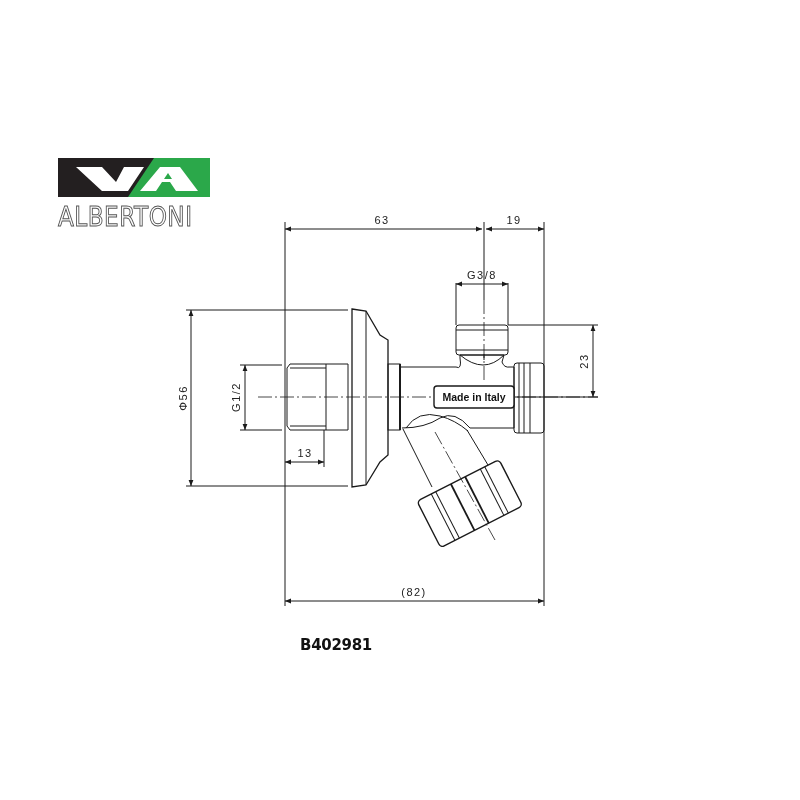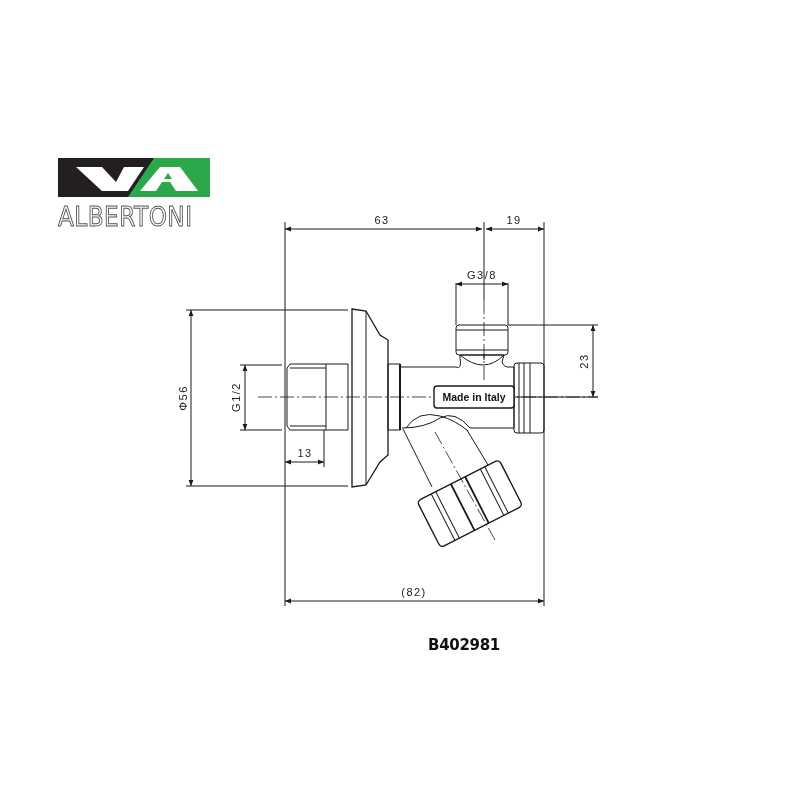--- a/index.html
+++ b/index.html
@@ -2,21 +2,21 @@
 <html><head>
 <meta charset="utf-8">
 <style>
   html, body { margin: 0; padding: 0; background: #ffffff; }
   body { width: 800px; height: 800px; position: relative; overflow: hidden; font-family: "Liberation Sans", sans-serif; }
   .logo { position: absolute; left: 58px; top: 158px; width: 152px; height: 78px; }
   .logo-band { position: absolute; left: 0; top: 0; width: 152px; height: 39px; }
   .brand { position: absolute; left: 0; top: 44px; width: 152px; text-align: center; font-family: "DejaVu Sans", sans-serif; font-size: 27px; letter-spacing: 0.5px; color: #ffffff; -webkit-text-stroke: 1px #555555; font-weight: normal; line-height: 30px; transform: scaleX(0.86); transform-origin: left center; white-space: nowrap; }
   svg.drawing { position: absolute; left: 0; top: 0; }
   .dim-text { font-family: "Liberation Sans", sans-serif; font-size: 11px; fill: #222; letter-spacing: 1.5px; }
-  .code { position: absolute; left: 300px; top: 636px; width: 200px; text-align: right; font-family: "DejaVu Sans", sans-serif; font-weight: bold; font-size: 15px; color: #111; letter-spacing: -0.3px; }
+  .code { position: absolute; left: 300px; top: 636px; width: 200px; text-align: left; font-family: "DejaVu Sans", sans-serif; font-weight: bold; font-size: 15px; color: #111; letter-spacing: -0.3px; }
 </style>
 </head>
 <body>
 
 <div class="logo">
   <svg class="logo-band" viewBox="0 0 152 39" width="152" height="39">
     <polygon points="0,0 152,0 152,39 0,39" fill="#231f20"></polygon>
     <polygon points="96,0 152,0 152,39 70,39" fill="#2ba84a"></polygon>
 
     <polygon points="18,9 44,9 58,24 66,9 86,9 70,33 44,33" fill="#ffffff"></polygon>

